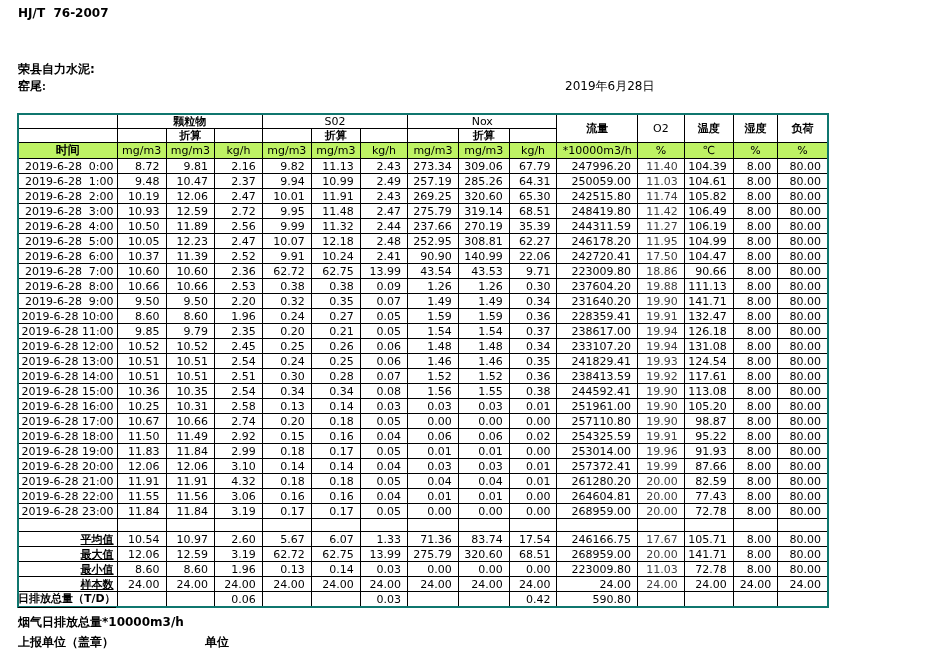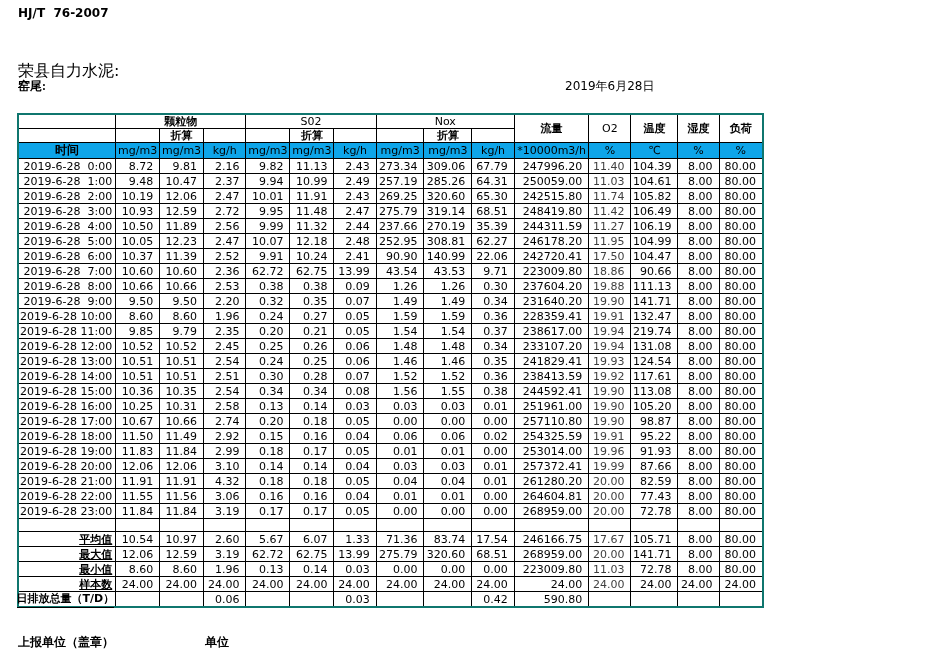--- a/index.html
+++ b/index.html
@@ -1,39 +1,39 @@
 <!DOCTYPE html>
 <html><head>
 <meta charset="utf-8">
 <style>
   html,body { margin:0; padding:0; }
   body {
     width:935px; height:655px; background:#ffffff; color:#000;
     font-family:"DejaVu Sans", sans-serif; position:relative; overflow:hidden;
   }
-  .page { position:relative; width:764px; height:655px; background:#fff; }
+  .page { position:relative; width:829px; height:655px; background:#fff; }
 
   .doc-code   { position:absolute; left:18px;  top:6px;  font-size:12px; font-weight:bold; white-space:pre; }
   .title      { position:absolute; left:205px; top:28px; font-size:14px; font-weight:bold; letter-spacing:0px; }
-  .company    { position:absolute; left:18px;  top:61px; font-size:16px; font-weight:normal; }
+  .company    { position:absolute; left:18px;  top:61px; font-size:12px; font-weight:bold; }
   .site       { position:absolute; left:18px;  top:78px; font-size:12px; font-weight:bold;font-family:Liberation Serif, serif; }
   .date       { position:absolute; left:565px; top:78px; font-size:12px; }
 
   table.report {
     position:absolute; left:17px; top:113px;
     border-collapse:collapse; table-layout:fixed;
     border:2px solid #0f766e;
   }
   table.report td {
     border:1px solid #000; padding:0; font-size:11px; line-height:13px;
     overflow:hidden; white-space:nowrap;
   }
   tr.hrow td   { height:13px; text-align:center; font-weight:bold; }
   tr.hrow td.latin { font-weight:normal; font-size:11px; }
-  tr.unit-row td { height:15px; background:#0ea5e9; text-align:center; font-size:11px; }
+  tr.unit-row td { height:15px; background:#bef264; text-align:center; font-size:11px; }
   tr.unit-row td.time-h { font-weight:bold; font-size:12px; }
 
   tr.data-row td    { height:14px; text-align:right; padding-right:6px; }
   tr.data-row td.time-cell { white-space:pre; padding-right:3px; font-size:11px; }
   td.o2-cell { color:#3f3f3f; }
 
   tr.spacer-row td { height:12px; }
 
   tr.summary-row td { height:14px; text-align:right; padding-right:6px; }
   tr.summary-row td.label-cell {
@@ -310,21 +310,21 @@
           <td class="num-cell">9.79</td>
           <td class="num-cell">2.35</td>
           <td class="num-cell">0.20</td>
           <td class="num-cell">0.21</td>
           <td class="num-cell">0.05</td>
           <td class="num-cell">1.54</td>
           <td class="num-cell">1.54</td>
           <td class="num-cell">0.37</td>
           <td class="num-cell">238617.00</td>
           <td class="num-cell o2-cell">19.94</td>
-          <td class="num-cell">219.74</td>
+          <td class="num-cell">126.18</td>
           <td class="num-cell">8.00</td>
           <td class="num-cell">80.00</td>
         </tr>
         <tr class="data-row">
           <td class="time-cell">2019-6-28 12:00</td>
           <td class="num-cell">10.52</td>
           <td class="num-cell">10.52</td>
           <td class="num-cell">2.45</td>
           <td class="num-cell">0.25</td>
           <td class="num-cell">0.26</td>
@@ -625,15 +625,16 @@
           <td class="num-cell">0.42</td>
           <td class="num-cell">590.80</td>
           <td class="num-cell o2-cell"></td>
           <td class="num-cell"></td>
           <td class="num-cell"></td>
           <td class="num-cell"></td>
         </tr>
       </tbody>
   </table>
 
+  <div class="flow-total">烟气日排放总量*10000m3/h</div>
   <div class="report-unit">上报单位（盖章）</div>
   <div class="unit-label">单位</div>
 </div>
 
 </body></html>

